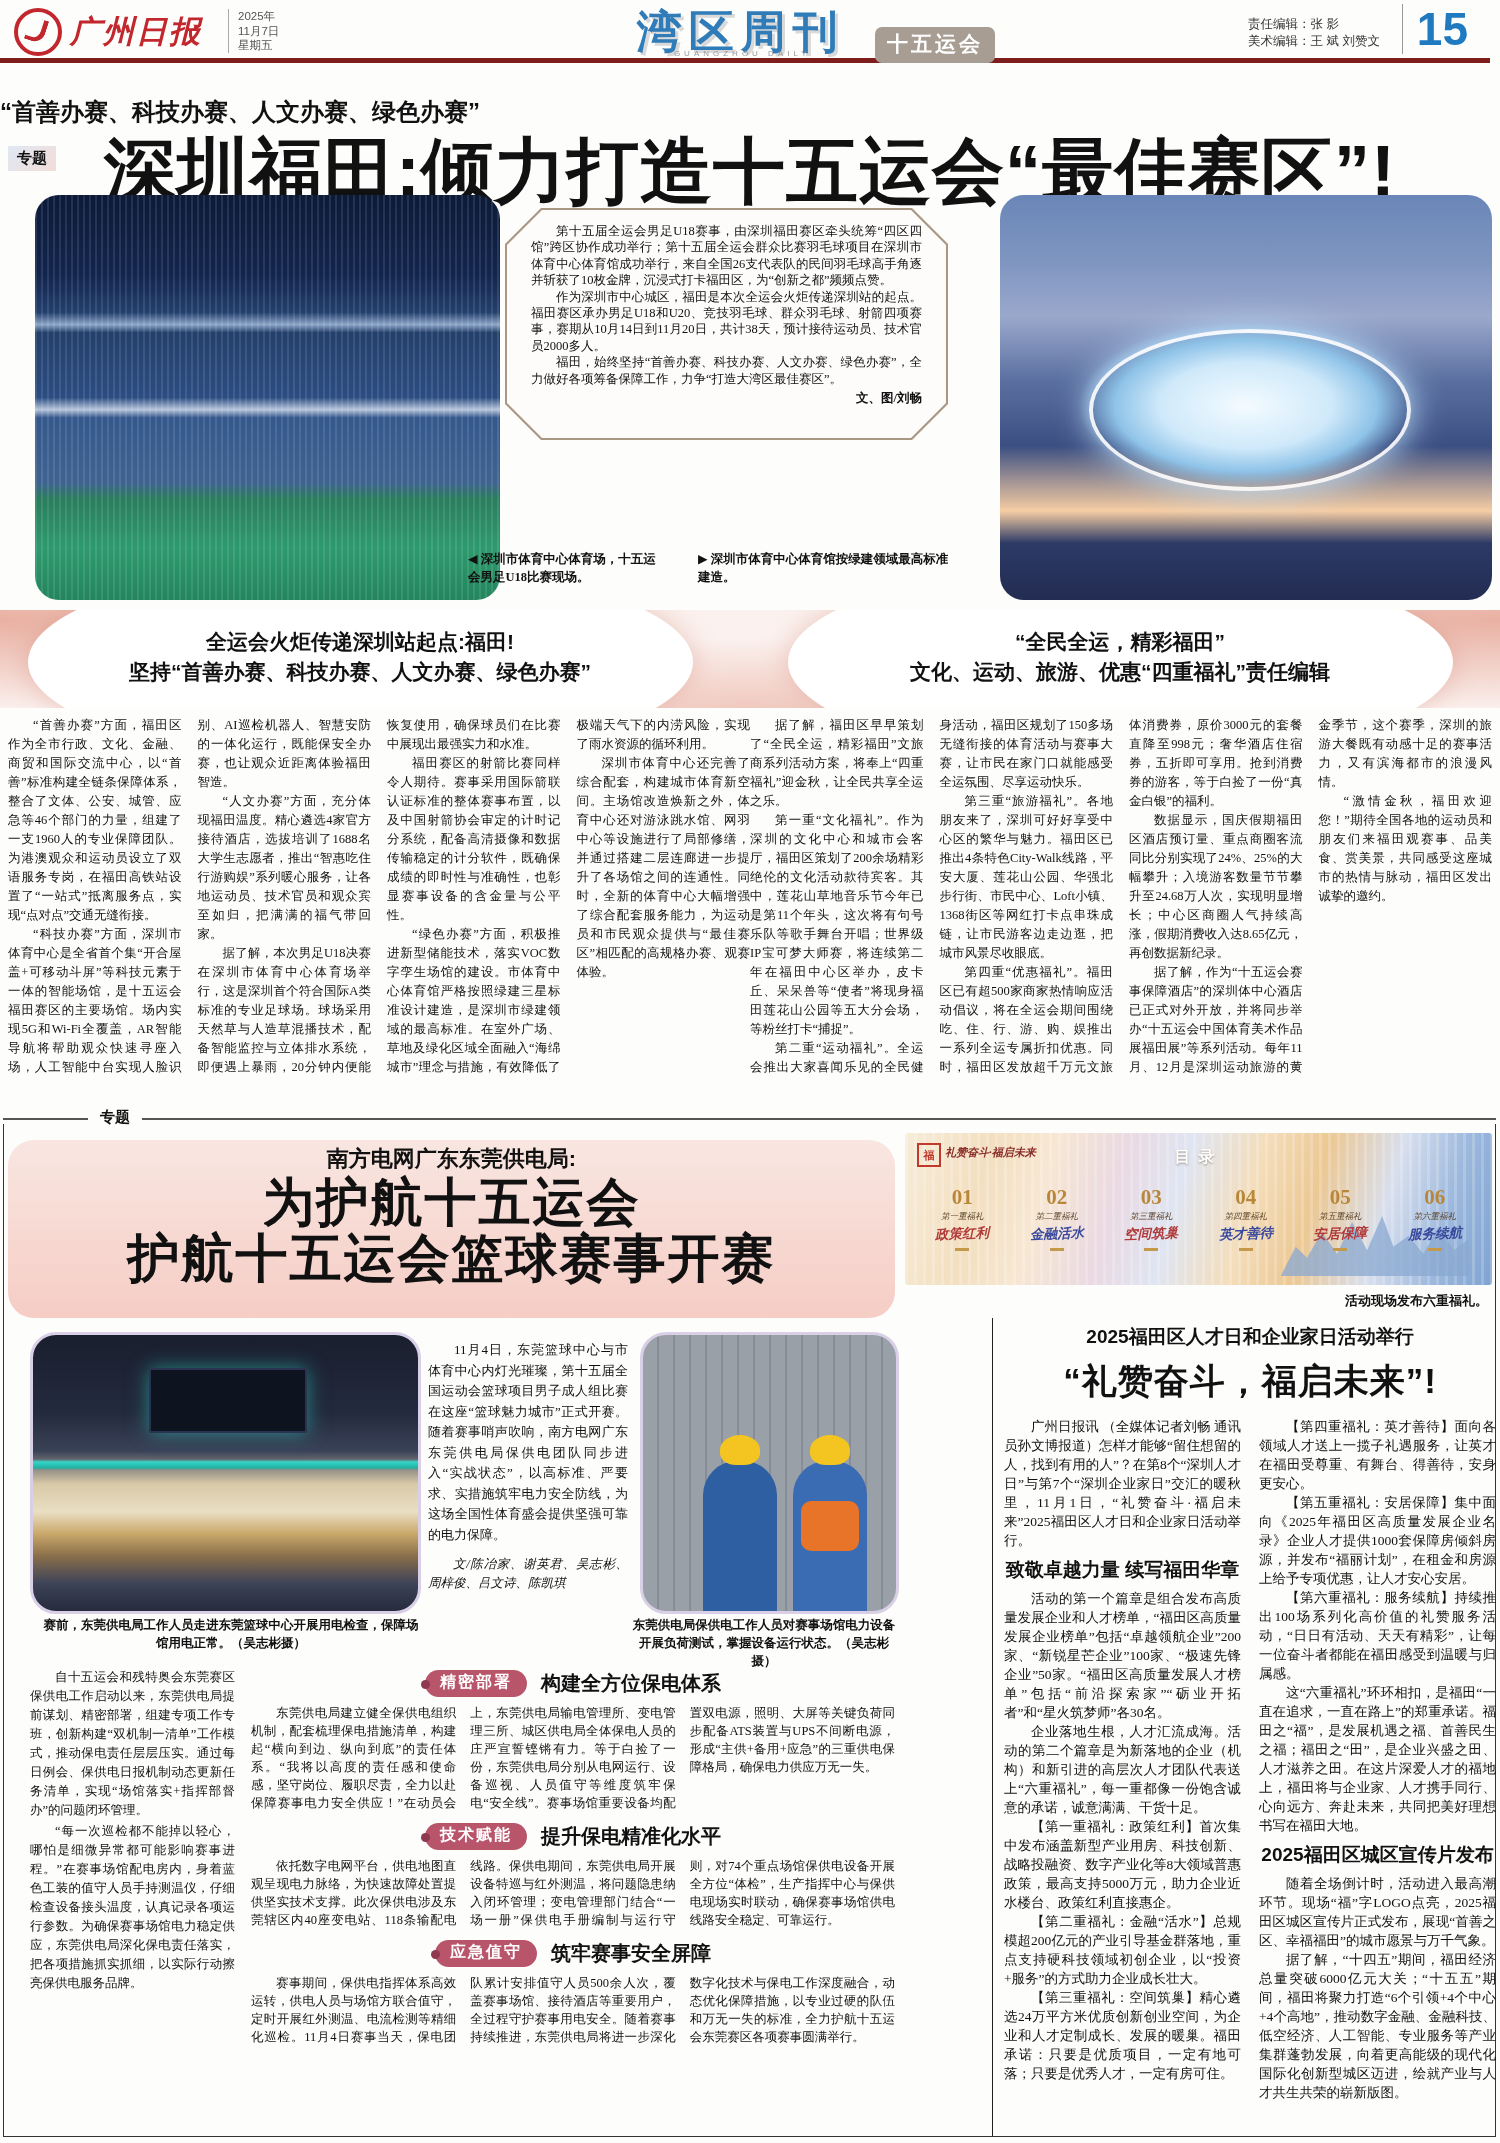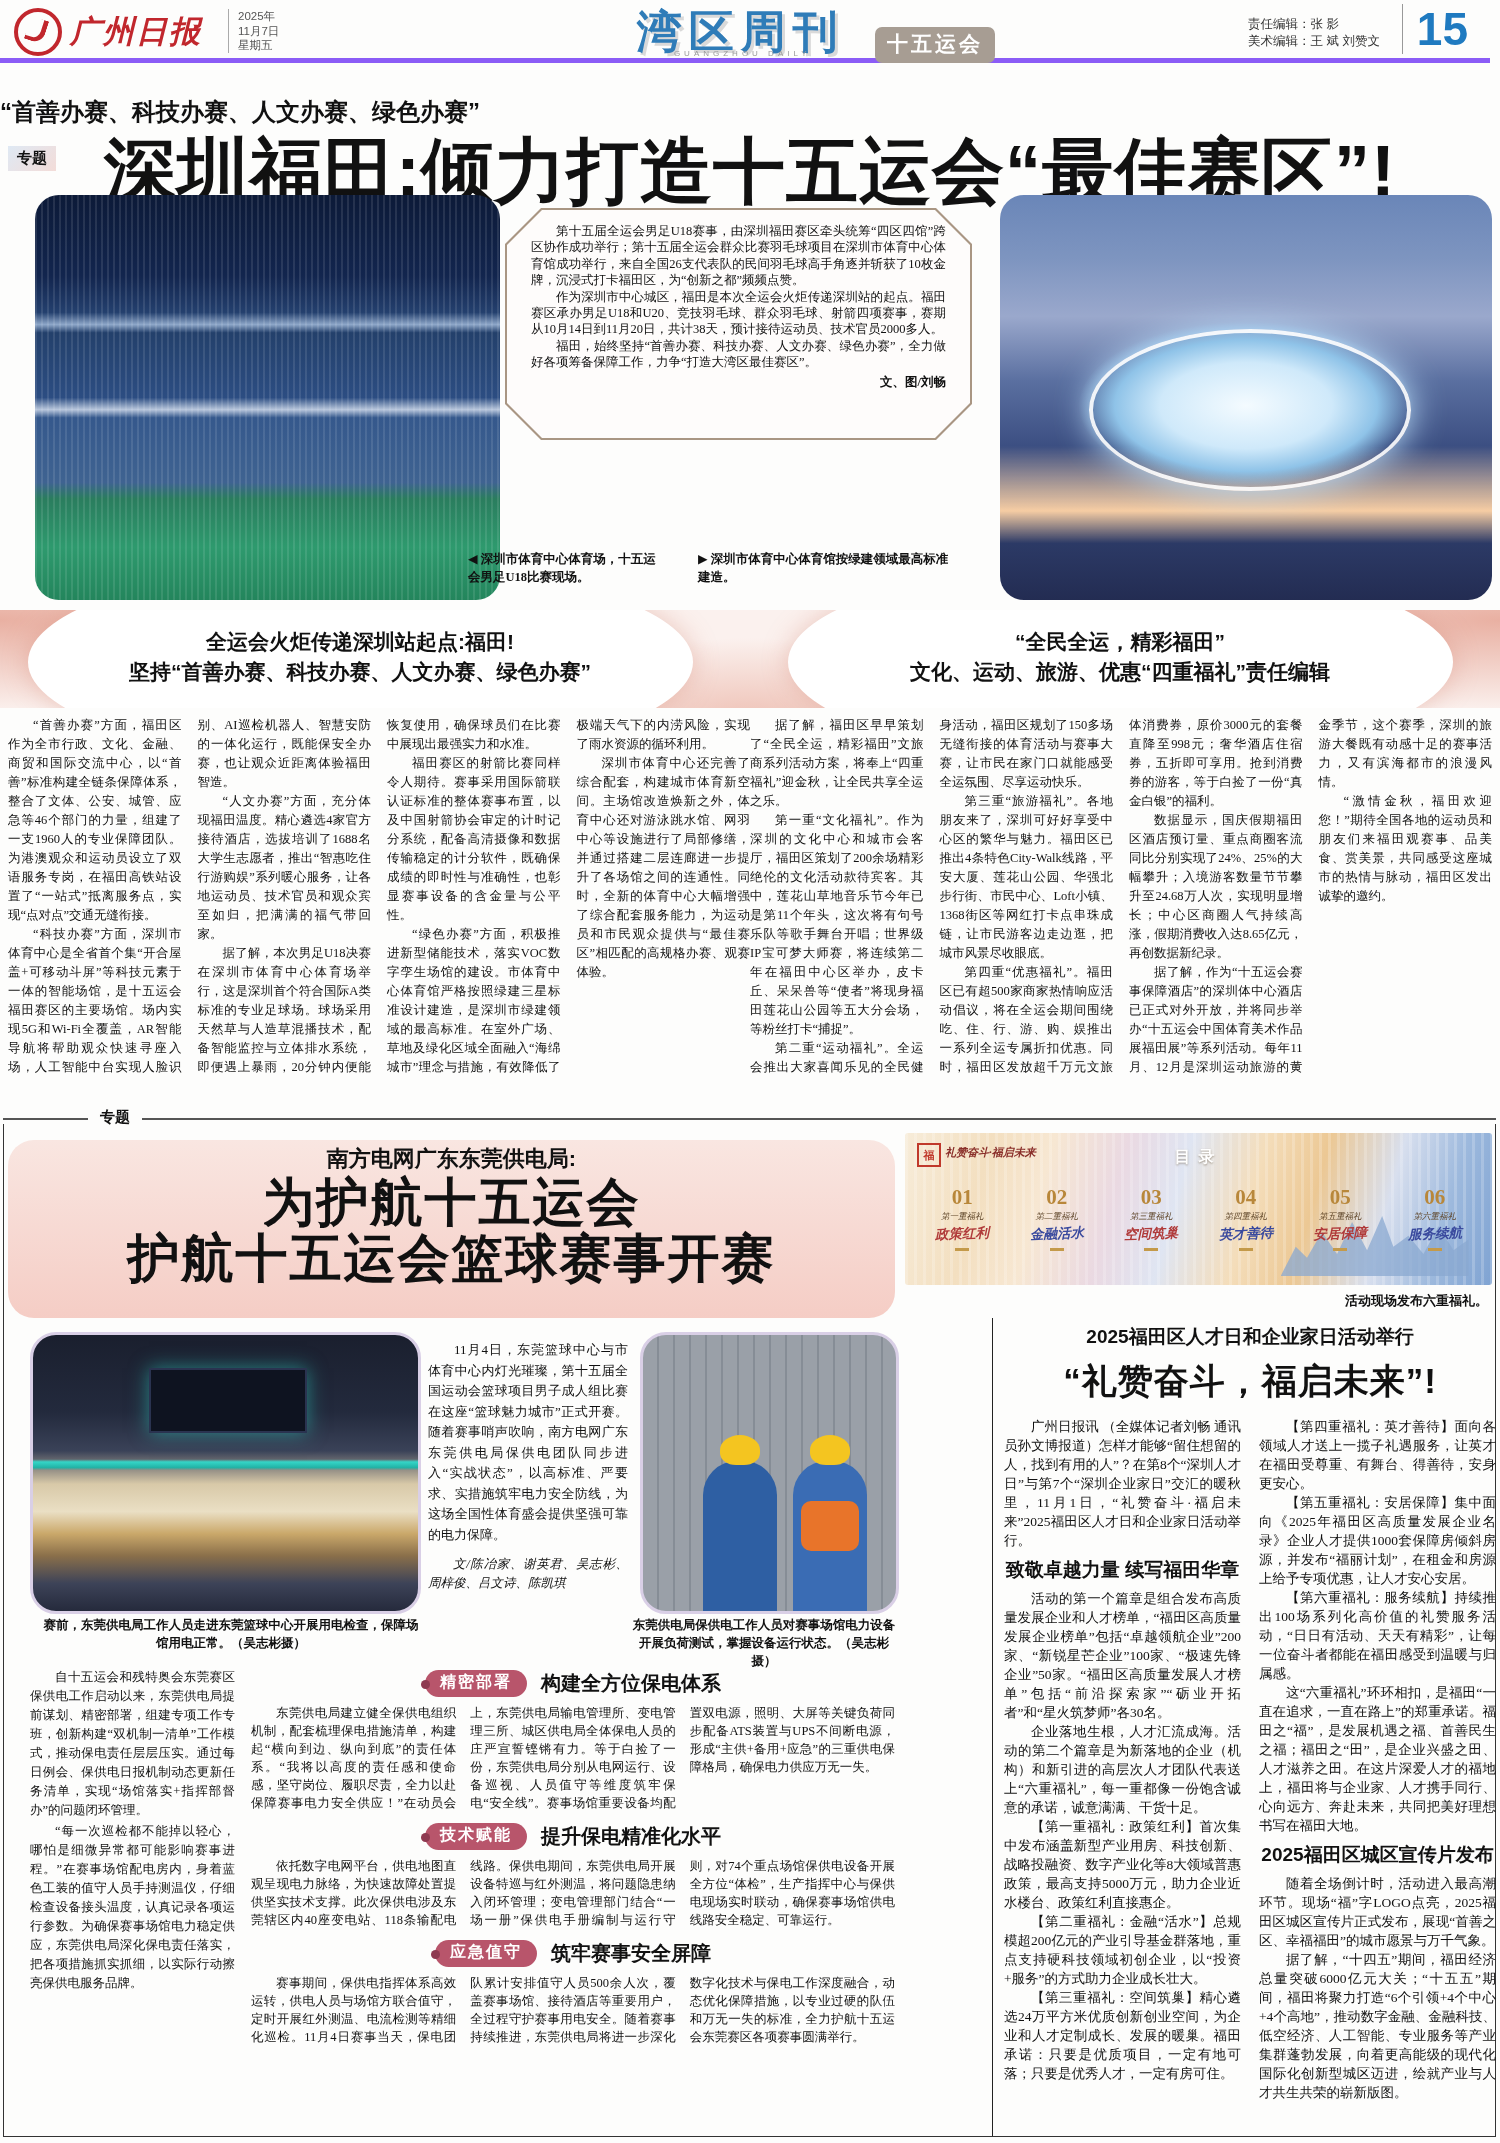--- a/index.html
+++ b/index.html
@@ -1,20 +1,20 @@
 <!DOCTYPE html>
 <html><head>
 <meta charset="utf-8">
 <style>
   html,body{margin:0;padding:0;background:#e8e8e8;}
   .page{position:relative;width:1500px;height:2143px;background:#fdfdfc;margin:0 auto;
         font-family:"Liberation Serif","DejaVu Serif",serif;color:#111;overflow:hidden;}
   .hd{font-family:"Liberation Sans","DejaVu Sans",sans-serif;}
   
-  .masthead{position:absolute;left:0;top:0;width:1490px;height:58px;border-bottom:5px solid #8b5cf6;}
+  .masthead{position:absolute;left:0;top:0;width:1490px;height:58px;border-bottom:5px solid #7f1d1d;}
   .brand{position:absolute;left:14px;top:8px;display:flex;align-items:center;}
   .brand-mark{width:40px;height:40px;border:4px solid #c1272d;border-radius:50%;position:relative;}
   .brand-mark::after{content:"";position:absolute;left:9px;top:6px;width:14px;height:20px;
       border-right:5px solid #c1272d;border-bottom:4px solid #c1272d;border-radius:0 0 12px 0;transform:rotate(18deg);}
   .brand-name{font-size:31px;font-weight:bold;font-style:italic;color:#c1272d;margin-left:8px;letter-spacing:2px;}
   .date-block{position:absolute;left:228px;top:9px;border-left:1px solid #aaa;padding-left:9px;
       font-size:11.5px;line-height:14.5px;color:#555;}
   .section-title{position:absolute;left:50%;top:2px;transform:translateX(-52%);font-size:45px;font-weight:900;
       color:#2f7cb8;letter-spacing:7px;text-shadow:3px 3px 0 #d9d9d9;font-family:"Liberation Serif",serif;}
   .section-sub{position:absolute;left:50%;top:49px;transform:translateX(-52%);font-size:8px;letter-spacing:4px;color:#9a9a9a;}
@@ -35,21 +35,21 @@
        linear-gradient(180deg,#0c1a38 0%,#12254e 20%,#24406e 29%,#8da6c8 32%,#23406b 34%,#2c4d82 50%,
         #b8c6dc 53%,#35588c 55%,#3f6391 71%,#2a7d5e 75%,#2e9a6e 87%,#23855c 100%);}
   .photo-a2{left:1000px;top:195px;width:492px;height:405px;border-radius:24px;
       background:
        radial-gradient(ellipse 46% 28% at 50% 52%,#f4fbff 0%,#cfe9fa 38%,#8fc3e8 58%,rgba(143,195,232,0) 74%),
        linear-gradient(180deg,#6a86b8 0%,#7e95c0 16%,#9aa8cc 30%,#5a6fa0 46%,#3c4f82 62%,
         rgba(240,165,90,.55) 78%,#2c3a66 86%,#232c52 100%);}
   .photo-a2::before{content:"";position:absolute;left:18%;top:33%;width:64%;height:38%;
       border:4px solid rgba(255,255,255,.9);border-radius:50%;box-shadow:0 0 34px #bfe4ff;}
   .info-box{position:absolute;left:505px;top:208px;width:443px;height:232px;background:#a99683;
-      clip-path:polygon(36px 0,calc(100% - 36px) 0,100% 36px,100% calc(100% - 36px),calc(100% - 36px) 100%,36px 100%,0 calc(100% - 36px),0 36px);padding-left:24px;}
+      clip-path:polygon(36px 0,calc(100% - 36px) 0,100% 36px,100% calc(100% - 36px),calc(100% - 36px) 100%,36px 100%,0 calc(100% - 36px),0 36px);}
   .info-inner{position:absolute;inset:2px;background:#fefcfb;
       clip-path:polygon(35px 0,calc(100% - 35px) 0,100% 35px,100% calc(100% - 35px),calc(100% - 35px) 100%,35px 100%,0 calc(100% - 35px),0 35px);
       padding:13px 24px;box-sizing:border-box;font-size:12.5px;line-height:16.4px;text-align:justify;overflow:hidden;}
   .info-inner p{margin:0;text-indent:2em;}
   .info-byline{text-align:right;font-weight:bold;margin-top:3px;}
   .cap{position:absolute;font-size:12.5px;font-weight:bold;line-height:18px;}
   .cap1{left:468px;top:550px;width:200px;}
   .cap2{left:698px;top:550px;width:252px;}
   
   .cloud-band{position:absolute;left:0;top:610px;width:1500px;height:98px;overflow:hidden;

